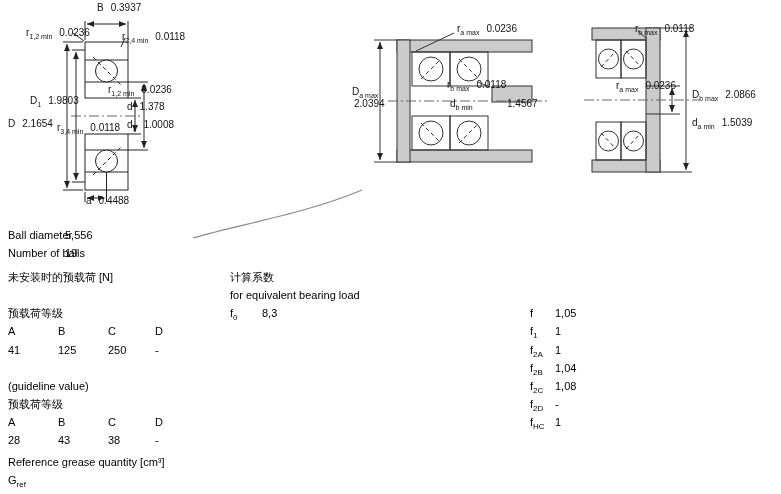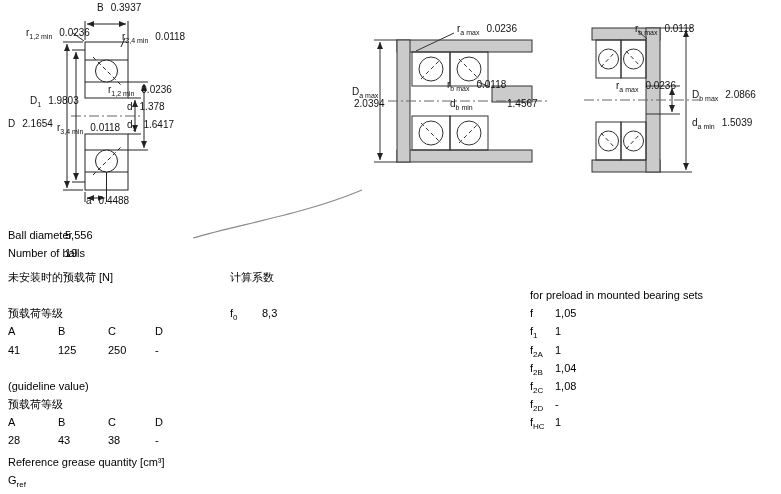--- a/index.html
+++ b/index.html
@@ -71,21 +71,21 @@
     </g>
   </svg>
 
   <span class="lbl" style="left:97px;top:2px"><span><span>B</span><sub></sub></span><span class="v">0.3937</span></span>
   <span class="lbl" style="left:26px;top:27px"><span><span>r</span><sub>1,2 min</sub></span><span class="v">0.0236</span></span>
   <span class="lbl" style="left:122px;top:31px"><span><span>r</span><sub>3,4 min</sub></span><span class="v">0.0118</span></span>
   <span class="lbl" style="left:108px;top:84px"><span><span>r</span><sub>1,2 min</sub></span><span class="v">0.0236</span></span>
   <span class="lbl" style="left:30px;top:95px"><span><span>D</span><sub>1</sub></span><span class="v">1.9803</span></span>
   <span class="lbl" style="left:127px;top:101px"><span><span>d</span><sub></sub></span><span class="v">1.378</span></span>
   <span class="lbl" style="left:8px;top:118px"><span><span>D</span><sub></sub></span><span class="v">2.1654</span></span>
-  <span class="lbl" style="left:127px;top:119px"><span><span>d</span><sub>1</sub></span><span class="v">1.6417</span></span>
+  <span class="lbl" style="left:127px;top:119px"><span><span>d</span><sub>1</sub></span><span class="v">1.0008</span></span>
   <span class="lbl" style="left:57px;top:122px"><span><span>r</span><sub>3,4 min</sub></span><span class="v">0.0118</span></span>
   <span class="lbl" style="left:86px;top:195px"><span><span>a</span><sub></sub></span><span class="v">0.4488</span></span>
 
   <svg class="abs" style="left:350px;top:20px" width="205" height="150" viewBox="0 0 205 150">
     <defs>
       <marker id="ar2" markerWidth="8" markerHeight="6" refX="7" refY="3" orient="auto-start-reverse">
         <path d="M0,0 L7,3 L0,6 z" fill="#222"></path>
       </marker>
     </defs>
     <g stroke="#333" stroke-width="1">
@@ -205,24 +205,24 @@
   <div class="txt" style="left:155px;top:416px">D</div>
   <div class="txt" style="left:8px;top:434px">28</div>
   <div class="txt" style="left:58px;top:434px">43</div>
   <div class="txt" style="left:108px;top:434px">38</div>
   <div class="txt" style="left:155px;top:434px">-</div>
 
   <div class="txt bold" style="left:8px;top:456px">Reference grease quantity [cm³]</div>
   <div class="txt" style="left:8px;top:474px"><span>G</span><sub>ref</sub></div>
 
   <div class="txt bold" style="left:230px;top:271px">计算系数</div>
+  <div class="txt bold" style="left:230px;top:289px">for equivalent bearing load</div>
   <div class="txt" style="left:230px;top:307px"><span>f</span><sub>0</sub></div>
   <div class="txt" style="left:262px;top:307px">8,3</div>
 
-  <div class="txt bold" style="left:530px;top:289px">for preload in mounted bearing sets</div>
 
   <div class="txt" style="left:530px;top:307px"><span>f</span><sub></sub></div>
   <div class="txt" style="left:555px;top:307px">1,05</div>
 
   <div class="txt" style="left:530px;top:325px"><span>f</span><sub>1</sub></div>
   <div class="txt" style="left:555px;top:325px">1</div>
 
   <div class="txt" style="left:530px;top:344px"><span>f</span><sub>2A</sub></div>
   <div class="txt" style="left:555px;top:344px">1</div>
 

